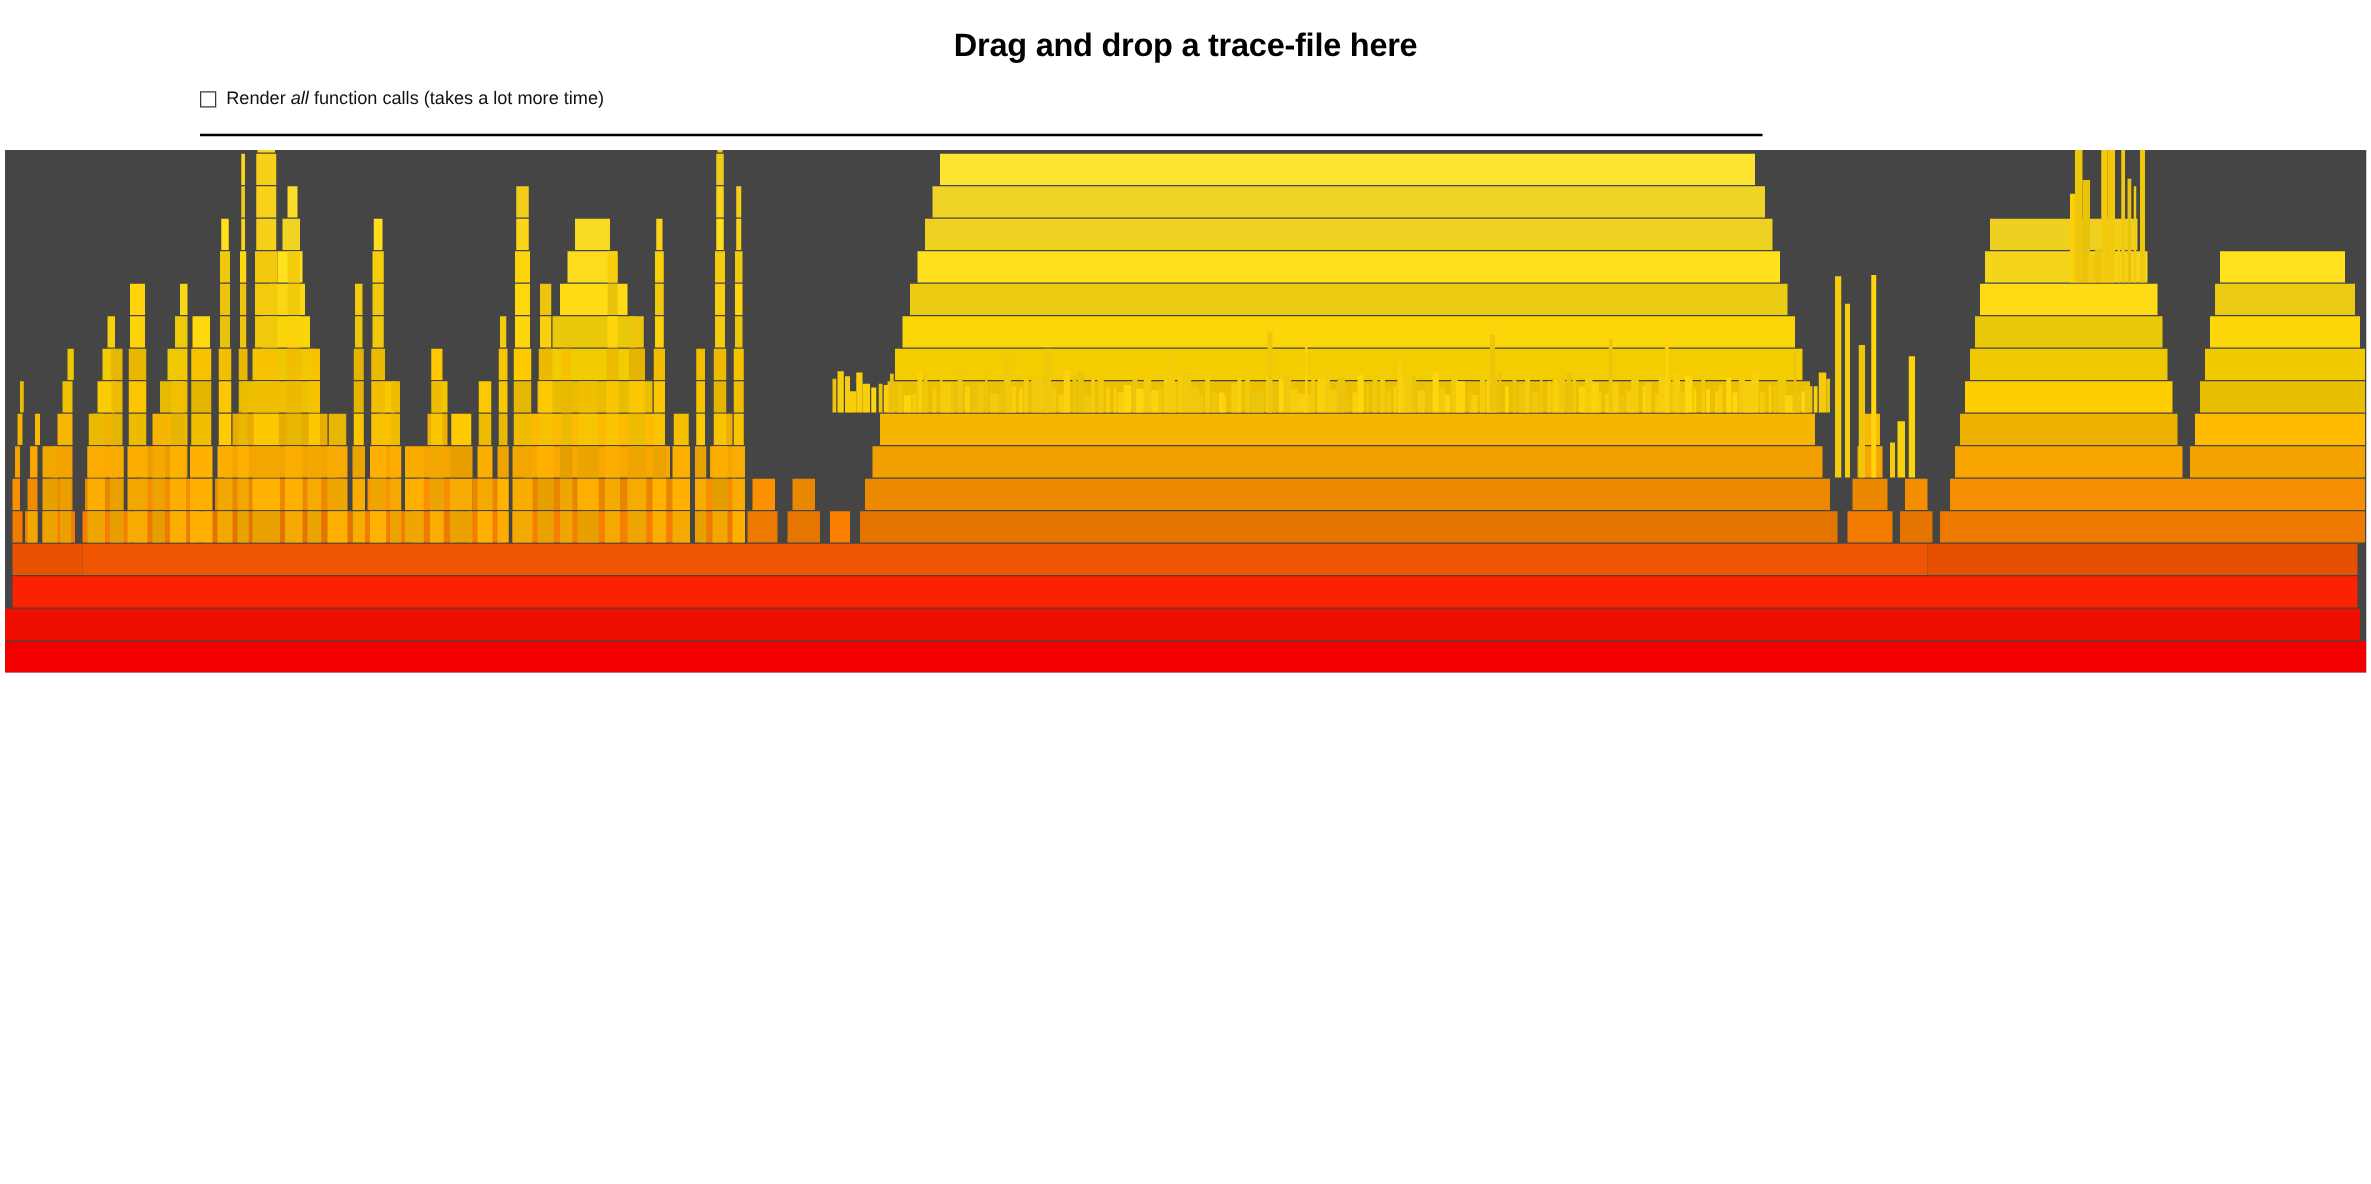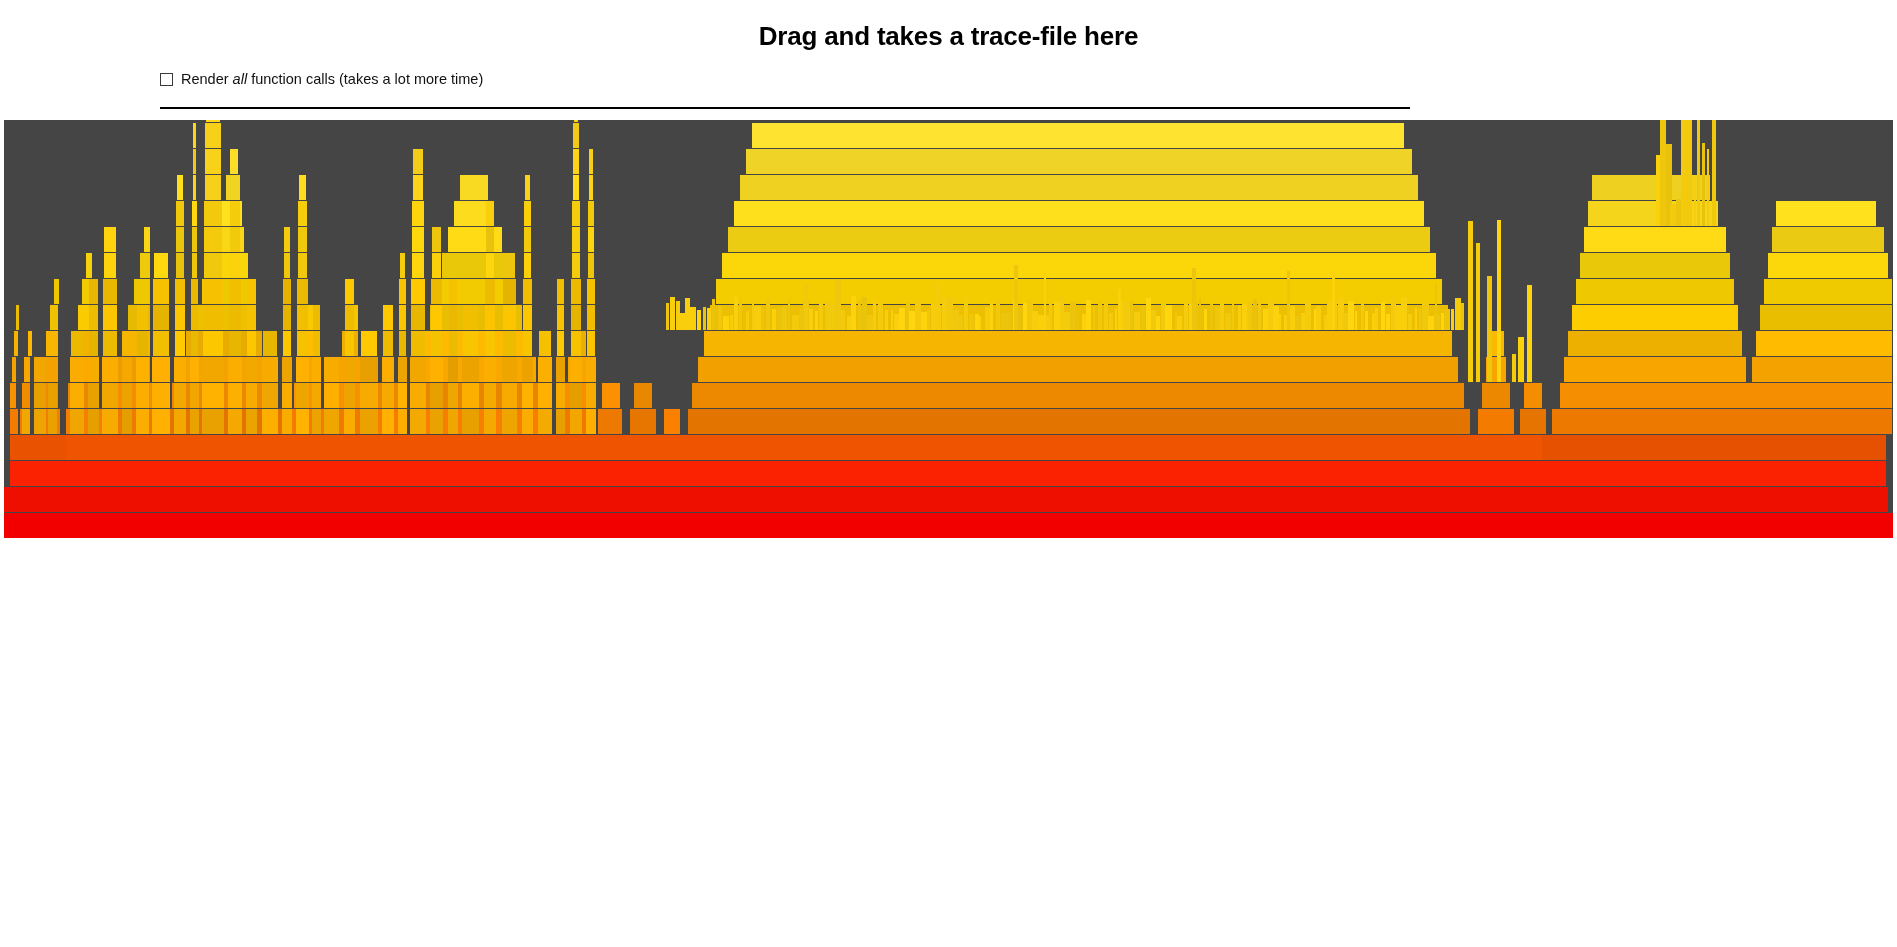--- a/index.html
+++ b/index.html
@@ -60,21 +60,21 @@
     overflow:hidden;
   }
   .frame{
     position:absolute;
     box-sizing:border-box;
   }
 </style>
 </head>
 <body>
 
-<h1 id="page-title">Drag and takes a trace-file here</h1>
+<h1 id="page-title">Drag and drop a trace-file here</h1>
 
 <div id="controls">
   <input type="checkbox" id="render-all-checkbox" style="">
   <label for="render-all-checkbox" id="render-all-label"><span>Render </span><span class="em">all</span><span> function calls (takes a lot more time)</span></label>
 </div>
 
 <hr id="divider">
 
 <div id="flame-wrap">
   <div id="flamegraph" style="background: rgb(69, 69, 69);">

